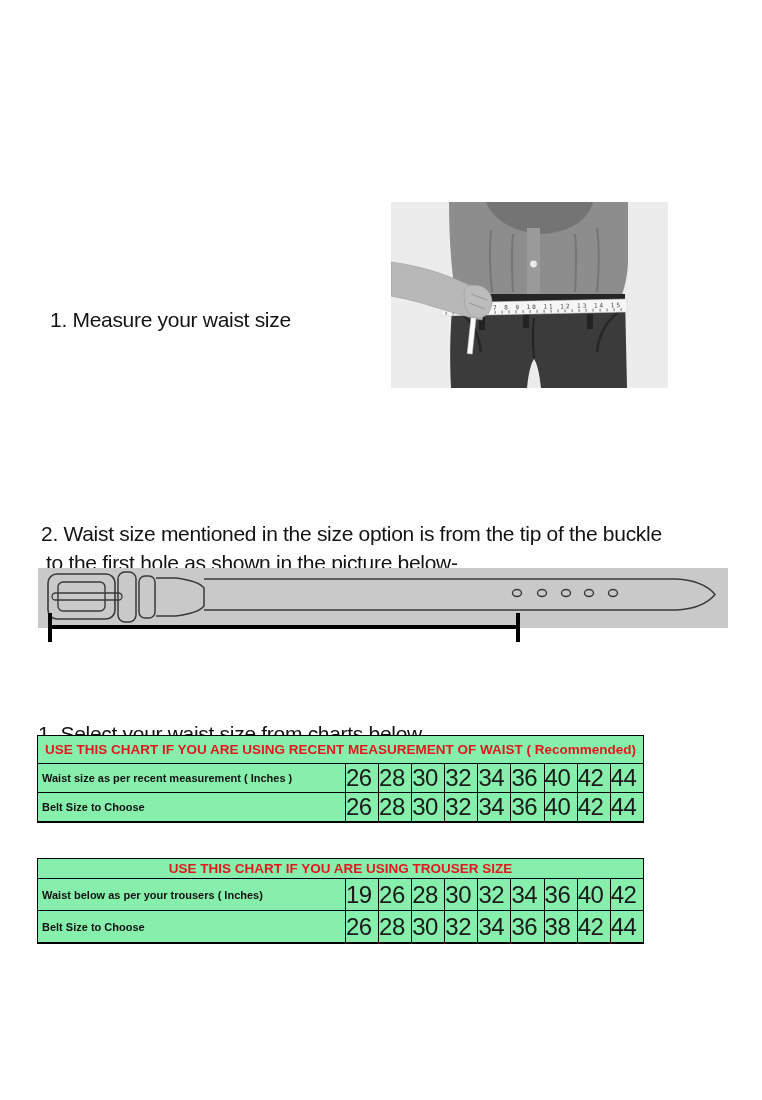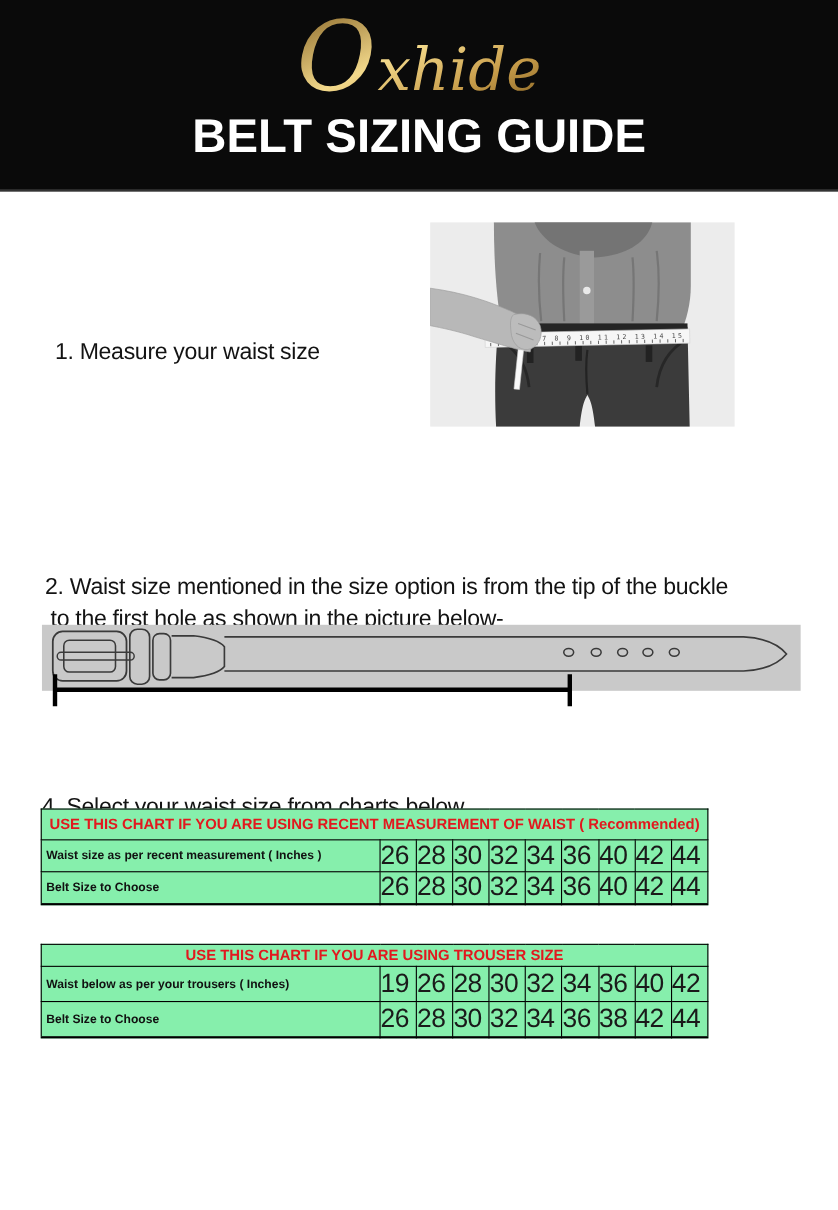--- a/index.html
+++ b/index.html
@@ -57,39 +57,20 @@
   .t1 .hdr td { height:25px; }
   .t1 .r td   { height:24px; }
   .t2 .hdr td { height:17px; }
   .t2 .r td   { height:31px; }
 </style>
 </head>
 <body>
 
 <div class="page">
 
-  <div class="banner">
-    <div class="logo-wrap">
-      <svg width="240" height="98" viewBox="0 0 240 98">
-        <defs>
-          <linearGradient id="gold" x1="0" y1="0" x2="1" y2="1">
-            <stop offset="0" style="stop-color:var(--gold_dark)"></stop>
-            <stop offset="0.45" style="stop-color:var(--gold_light)"></stop>
-            <stop offset="0.72" style="stop-color:var(--gold_mid)"></stop>
-            <stop offset="1" style="stop-color:var(--gold_dark)"></stop>
-          </linearGradient>
-        </defs>
-        <text x="120" y="80" text-anchor="middle" font-family="DejaVu Serif, serif" font-style="italic" fill="url(#gold)">
-          <tspan font-size="88">O</tspan>
-          <tspan font-size="54" dx="-4">xhide</tspan>
-        </text>
-      </svg>
-    </div>
-    <div class="page-title">BELT SIZING GUIDE</div>
-  </div>
 
   <div class="step-heading step1">1. Measure your waist size</div>
 
   <svg class="photo" width="277" height="186" viewBox="0 0 277 186">
     <rect x="0" y="0" width="277" height="186" style="fill:var(--photo_bg)"></rect>
 
     <path d="M58,0 L237,0 L237,58 C237,74 233,88 229,98 L66,98 C61,78 58,40 58,0 Z" style="fill:var(--shirt_gray)"></path>
     <path d="M95,0 C100,14 118,30 150,32 C182,30 198,16 202,0 Z" fill="#747474"></path>
     <path d="M100,28 C98,50 99,72 101,90 M122,32 C120,52 121,72 122,90 M184,32 C186,52 185,72 184,90 M206,26 C209,48 208,70 206,90" stroke="#767676" stroke-width="2" fill="none"></path>
     <rect x="136" y="26" width="13" height="70" fill="#9a9a9a"></rect>
@@ -141,21 +122,21 @@
       <ellipse cx="528" cy="27" rx="4.5" ry="3.5"></ellipse>
       <ellipse cx="551" cy="27" rx="4.5" ry="3.5"></ellipse>
       <ellipse cx="575" cy="27" rx="4.5" ry="3.5"></ellipse>
     </g>
 
     <line x1="12" y1="61" x2="480" y2="61" style="stroke:var(--line_black)" stroke-width="4"></line>
     <line x1="12" y1="47" x2="12" y2="76" style="stroke:var(--line_black)" stroke-width="4"></line>
     <line x1="480" y1="47" x2="480" y2="76" style="stroke:var(--line_black)" stroke-width="4"></line>
   </svg>
 
-  <div class="step-heading step3">4. Select your waist size from charts below</div>
+  <div class="step-heading step3">1. Select your waist size from charts below</div>
 
   <table class="size-table t1">
     <colgroup>
       <col style="width:308px">
       <col style="width:33.1px">
         <col style="width:33.1px">
         <col style="width:33.1px">
       <col style="width:33.1px">
         <col style="width:33.1px">
         <col style="width:33.1px">

